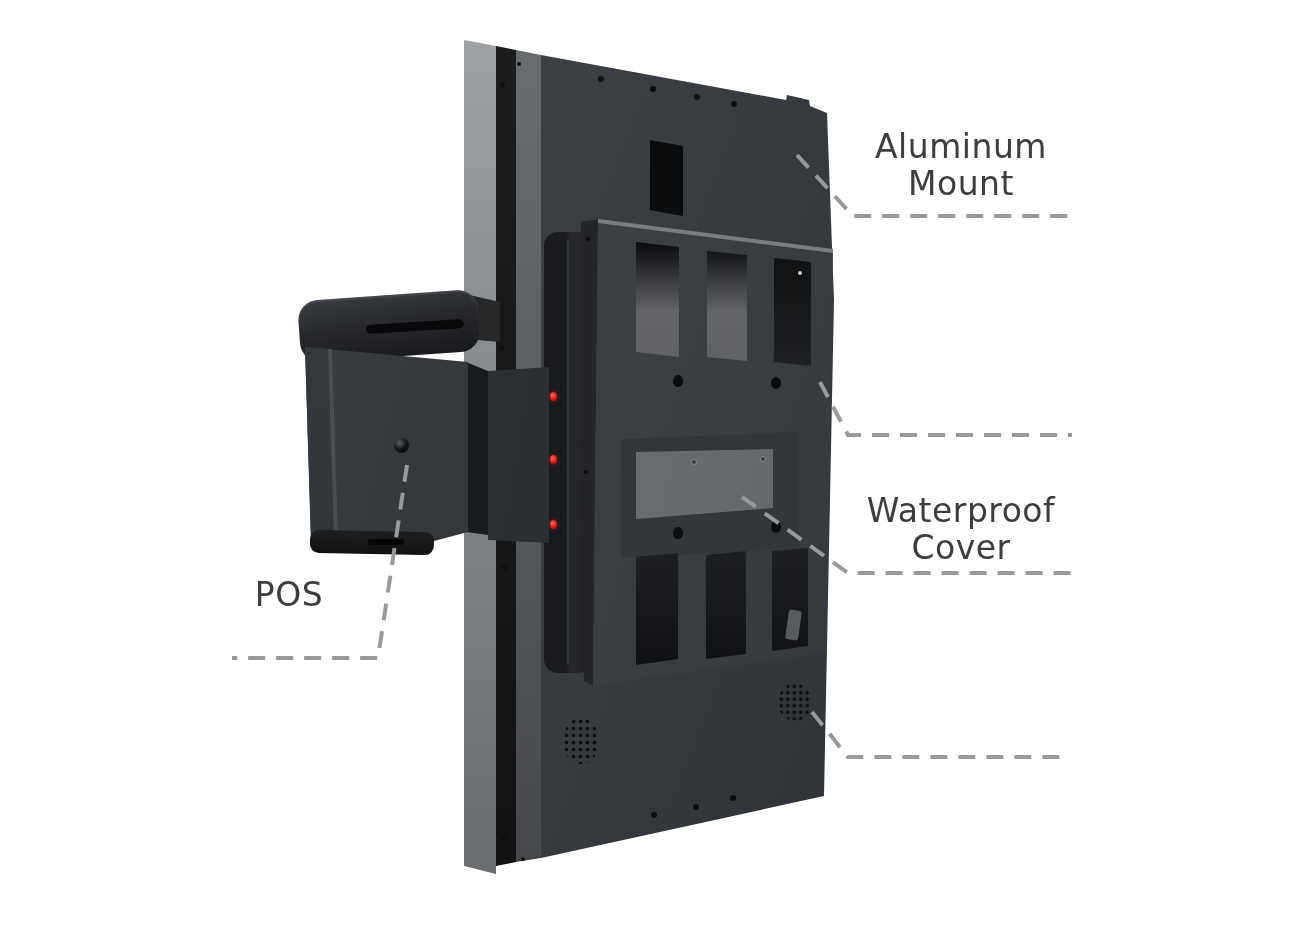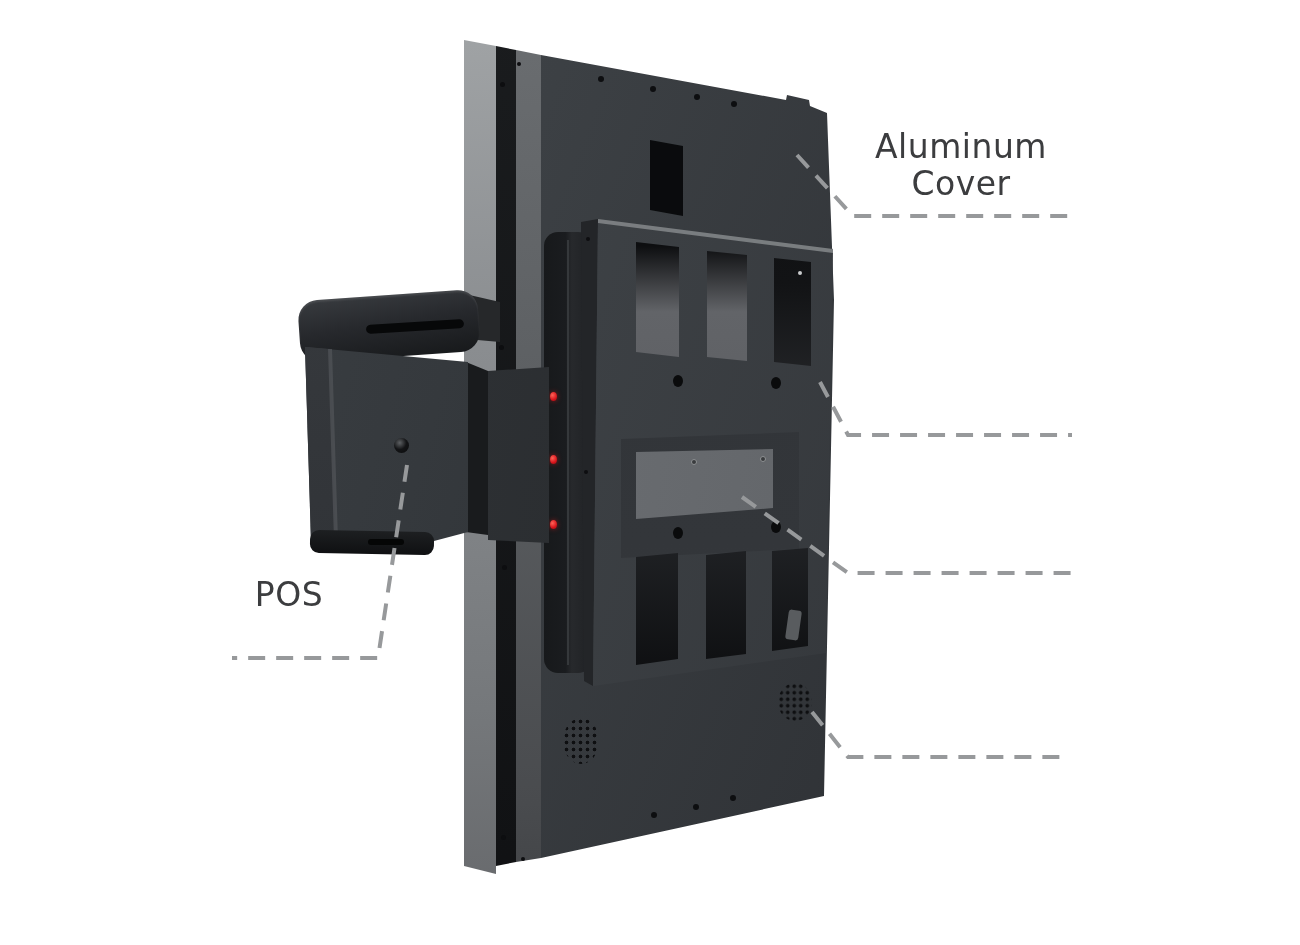--- a/index.html
+++ b/index.html
@@ -161,19 +161,23 @@
   <svg class="leaders" width="1300" height="945">
     <polyline class="leader" points="797,155 853,216 1070,216"></polyline>
     <polyline class="leader" points="820,382 848,435 1072,435"></polyline>
     <polyline class="leader" points="742,497 848,573 1072,573"></polyline>
     <polyline class="leader" points="812,712 848,757 1070,757"></polyline>
     <polyline class="leader" points="407,465 378,658 232,658"></polyline>
   </svg>
 
   <div class="label" style="left:845px;top:128px;width:232px;">
     <div>Aluminum</div>
+    <div>Mount</div>
+  </div>
+  <div class="label" style="left:845px;top:492px;width:232px;">
+    <div>Waterproof</div>
     <div>Cover</div>
   </div>
   <div class="label" style="left:196px;top:576px;width:186px;">
     <div>POS</div>
   </div>
 
 </div>
 
 </body></html>

